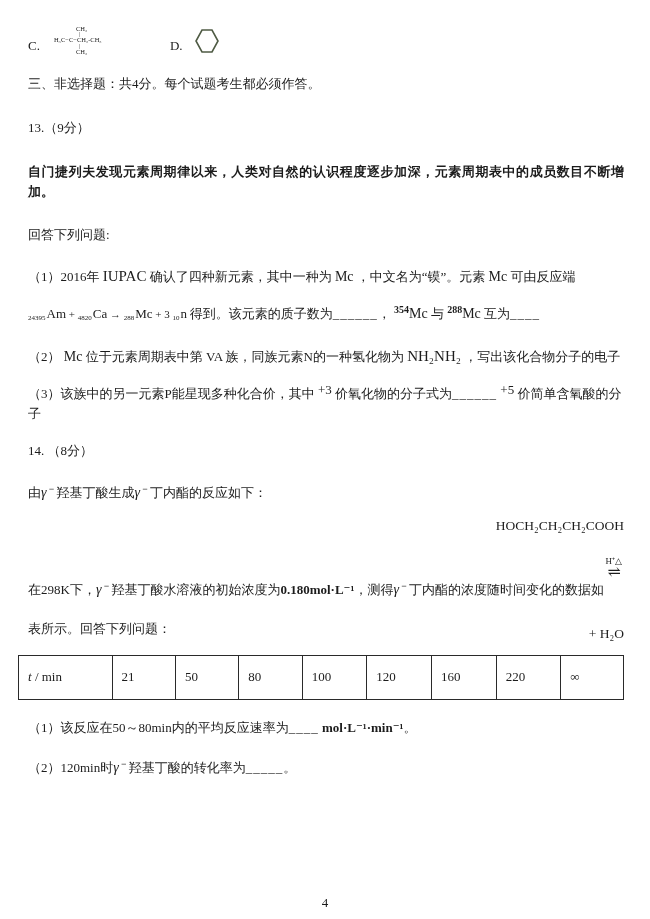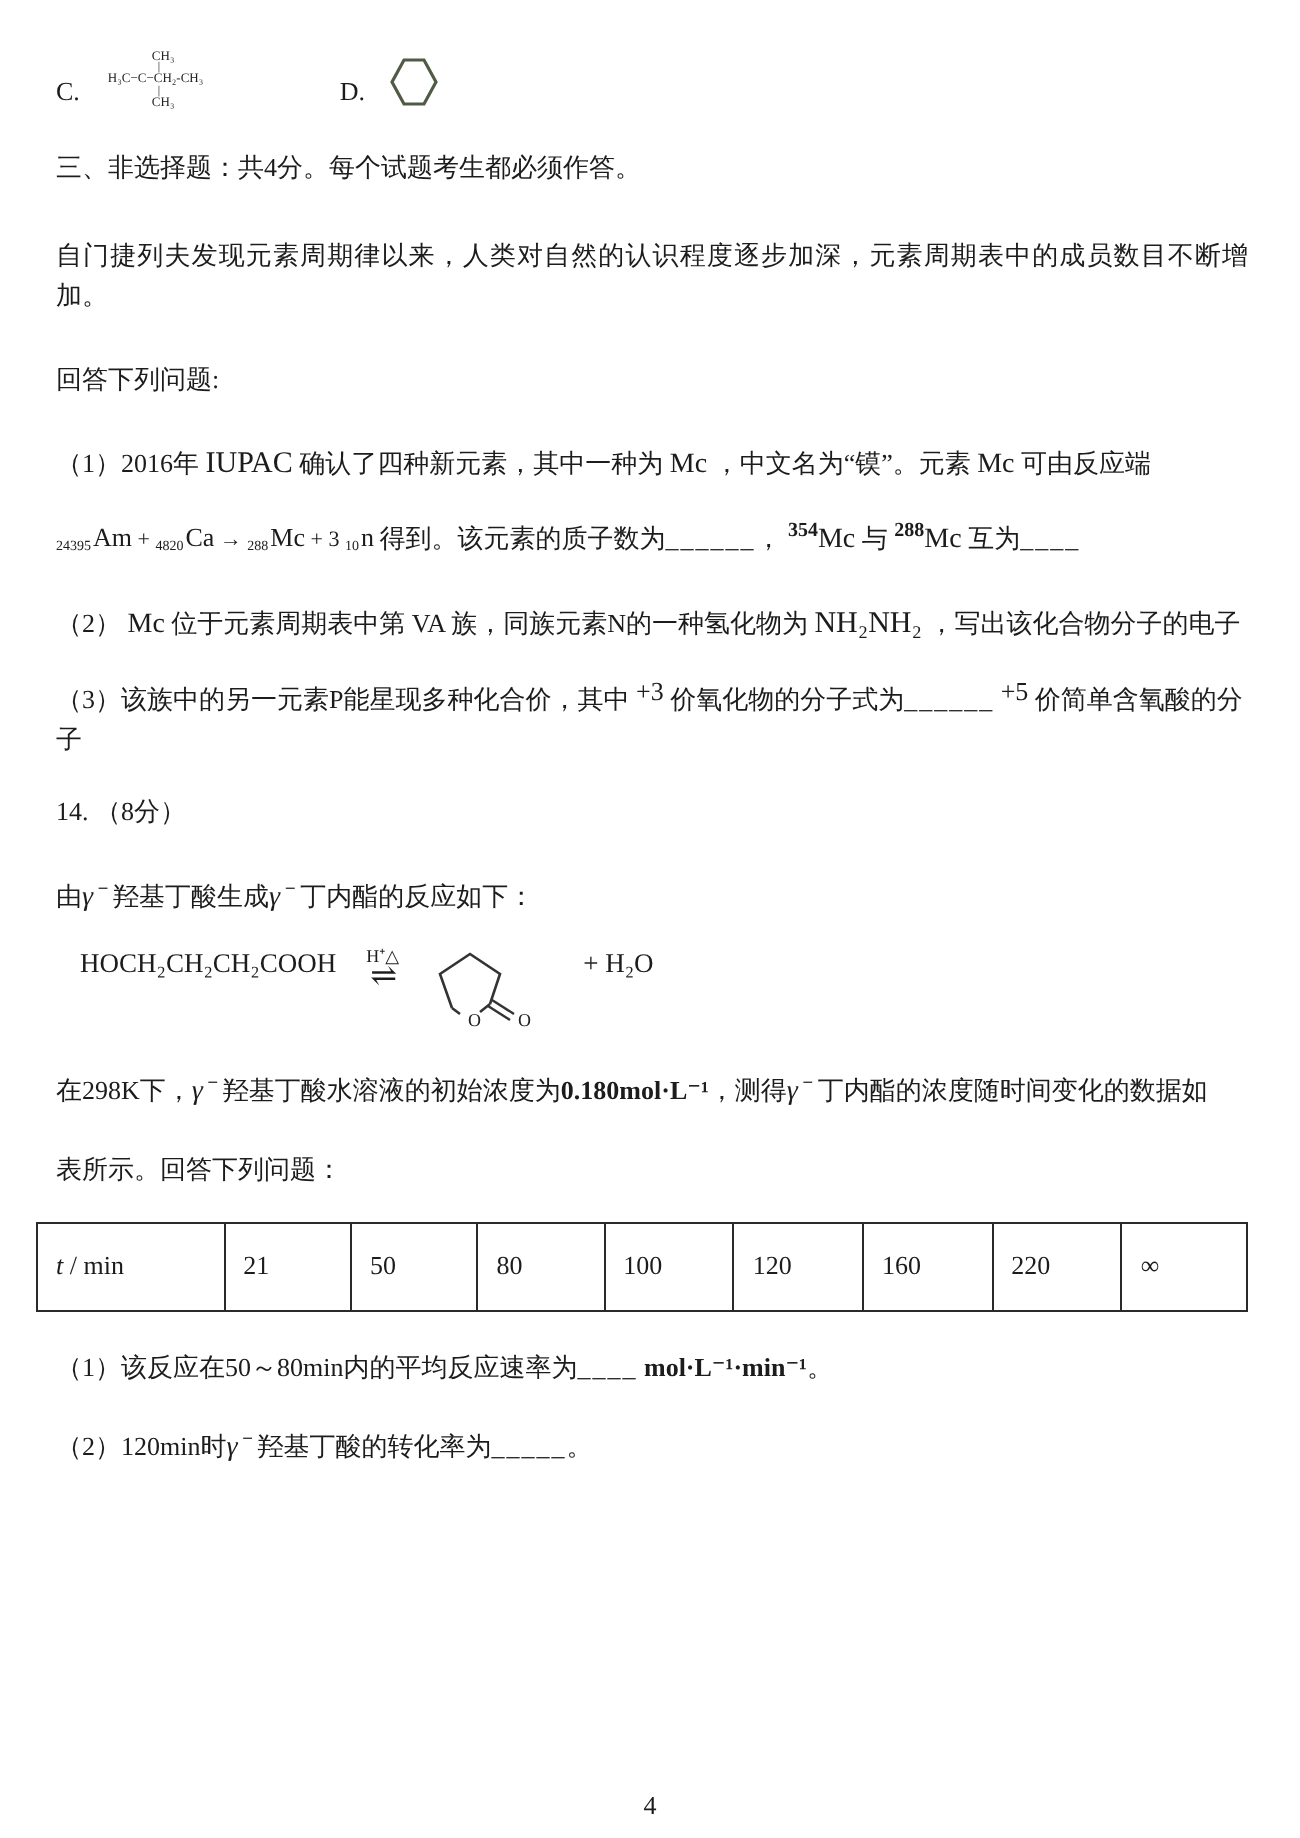--- a/index.html
+++ b/index.html
@@ -30,21 +30,21 @@
   .nsym{font-size:13px;text-align:center;}
   .eqn{font-size:11px;}
   .presup{font-size:10px;vertical-align:super;font-weight:bold;}
   .mcsym{font-size:14px;}
   .blank{letter-spacing:1px;}
   .gamma{font-style:italic;font-size:14px;}
   .gminus{font-size:10px;vertical-align:super;}
   .vsup{font-size:13px;position:relative;top:-4px;font-family:"Liberation Serif",serif;}
   .bold{font-weight:bold;}
   
-  .rxn{display:flex;align-items:flex-start;gap:13px;margin:2px 0 14px 12px;height:46px;}
+  .rxn{display:flex;align-items:flex-end;gap:23px;margin:2px 0 14px 12px;height:46px;flex-direction:column;}
   .equil{display:inline-flex;flex-direction:column;align-items:center;line-height:1;margin:0 2px;}
   .equil .cond{font-size:9px;margin-bottom:-2px;font-family:"Liberation Serif",serif;}
   .equil .arr{font-size:16px;letter-spacing:-1px;}
   .rxfrm{font-size:13.5px;}
   
   table.dt{border-collapse:collapse;margin:4px 0 18px -10px;}
   table.dt td{border:1.2px solid #2a2a2a;height:43px;vertical-align:middle;padding:0 6px 0 9px;font-size:13px;}
   td.lbl{width:92px;}
   td.val{width:56px;}
   .ital{font-style:italic;}
@@ -66,21 +66,22 @@
       <span class="sc-bot">CH₃</span>
     </span>
     <span class="cn opt-label opt-d">D.</span>
     <svg width="28" height="26" viewBox="0 0 28 26" style="margin-top:2px;">
       <polygon points="9,2 19,2 25,13 19,24 9,24 3,13" fill="none" stroke="#4f5b44" stroke-width="1.6"></polygon>
     </svg>
   </div>
 
   <div class="cn line" style="margin-bottom:24px;">三、非选择题：共4分。每个试题考生都必须作答。</div>
 
-  <div class="cn line just" style="margin-bottom:22px;">自门捷列夫发现元素周期律以来，人类对自然的认识程度逐步加深，元素周期表中的成员数目不断增加。</div>
+  <div class="cn line" style="margin-bottom:24px;">13.（9分）</div>
+  <div class="cn line just" style="margin-bottom:22px;font-weight:bold;">自门捷列夫发现元素周期律以来，人类对自然的认识程度逐步加深，元素周期表中的成员数目不断增加。</div>
   <div class="cn line" style="margin-bottom:20px;">回答下列问题:</div>
 
   <div class="cn line" style="margin-bottom:14px;">
     <span>（1）2016年</span>
     <span class="latin">IUPAC</span>
     <span>确认了四种新元素，其中一种为</span>
     <span class="mcsym">Mc</span>
     <span>，中文名为“镆”。元素</span>
     <span class="mcsym">Mc</span>
     <span>可由反应端</span>

